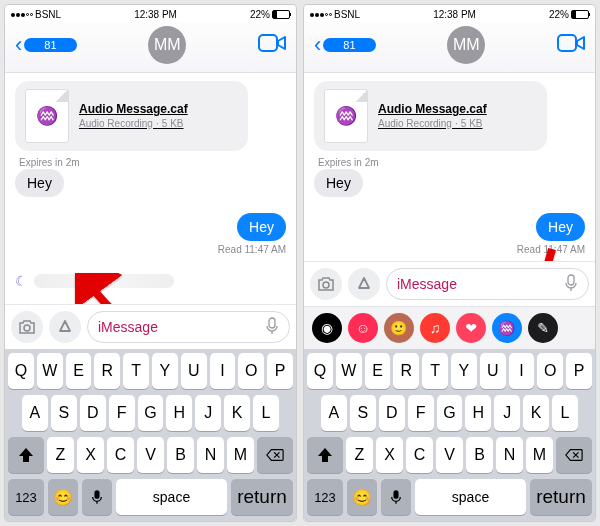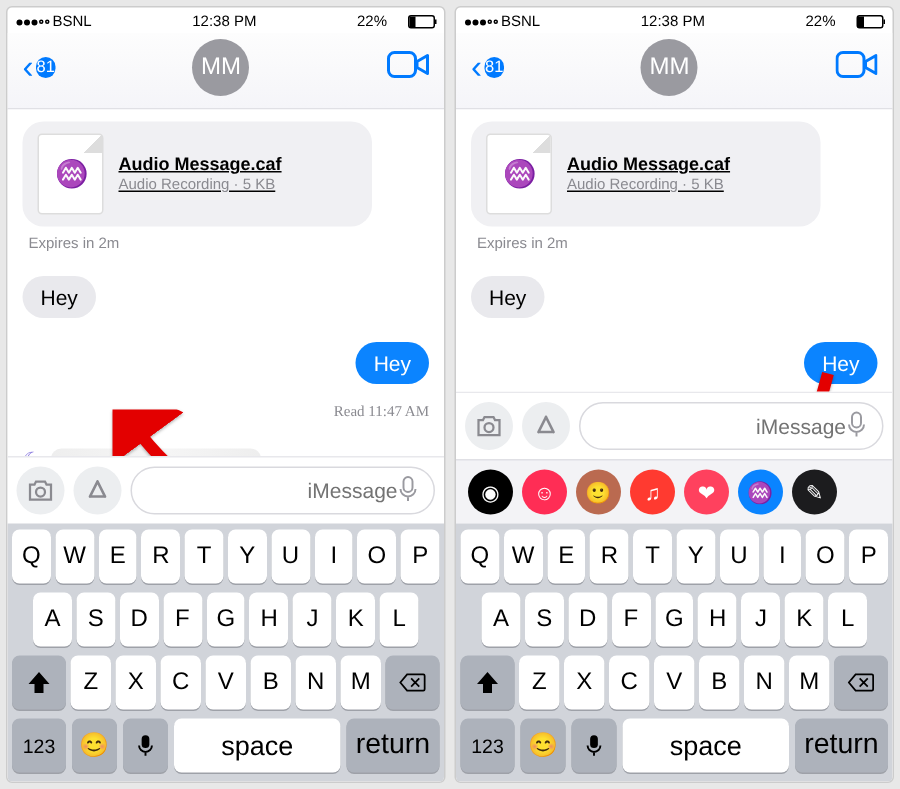--- a/index.html
+++ b/index.html
@@ -34,37 +34,37 @@
     align-items: center;
     padding: 4px 6px 2px 6px;
     font-size: 10px;
     color: #000;
     font-weight: 500;
   }
   .status .sigs { display: flex; align-items: center; gap: 2px; }
   .dots { display:flex; gap:1px; }
   .dot { width:4px; height:4px; border-radius:50%; background:#000; }
   .dot.hollow { background:none; border:1px solid #000; width:3px; height:3px; }
-  .status .batt { display:flex; align-items:center; gap:14px; }
+  .status .batt { display:flex; align-items:center; gap:2px; }
   .batt-body {
     width:18px; height:9px; border:1px solid #000; border-radius:2px; position:relative;
   }
   .batt-body::after { content:""; position:absolute; right:-2px; top:2px; width:1px; height:3px; background:#000; }
   .batt-fill { background:#000; height:100%; width:22%; }
   
   .nav {
     display:flex; align-items:center; justify-content:space-between;
     padding: 4px 10px 8px 10px;
     background: linear-gradient(#fdfdfd,#f5f5f9);
     border-bottom:1px solid #e0e0e5;
   }
   .nav .back { display:flex; align-items:center; color:#007aff; font-weight:500; }
   .back-chev { font-size:22px; line-height:1; }
   .back-badge {
-    background:#007aff; color:#fff; font-size:11px; padding:1px 0;
+    background:#007aff; color:#fff; font-size:11px; padding:1px 20px;
     border-radius:9px; margin-left:2px;
   }
   .avatar {
     width:38px; height:38px; border-radius:50%; background:#9a9aa0;
     color:#fff; display:flex; align-items:center; justify-content:center;
     font-size:16px; font-weight:500;
   }
   .cam { color:#007aff; }
   .cam svg { width:28px; height:20px; }
   
@@ -80,52 +80,52 @@
     border-radius:3px; position:relative; display:flex; align-items:center; justify-content:center;
   }
   .file-thumb::before {
     content:""; position:absolute; top:0; right:0; width:12px; height:12px;
     background:linear-gradient(135deg,transparent 50%,#ddd 50%);
   }
   .wave { color:#1ea8ff; font-size:18px; letter-spacing:-2px; }
   .audio-meta { font-size:12px;text-decoration:underline; }
   .audio-title { font-weight:600; color:#000; }
   .audio-sub { color:#8a8a90; font-size:10px; line-height:1.2; margin-top:2px; }
-  .expires { color:#8a8a90; font-size:10px; margin:6px 4px 16px 4px; }
+  .expires { color:#8a8a90; font-size:10px; margin:6px 4px 1px 4px; }
   .bubble-in {
     background:#e9e9ed; color:#000; font-size:14px; padding:6px 12px;
     border-radius:15px; display:inline-block; margin-bottom:6px;
   }
   .row-out { text-align:right; margin-top:10px; }
   .bubble-out {
     background:#0b84ff; color:#fff; font-size:14px; padding:6px 12px;
     border-radius:15px; display:inline-block;
   }
-  .read { font-size:10px; color:#8a8a90; margin-top:13px;font-family:Liberation Serif, serif; }
+  .read { font-size:10px; color:#8a8a90; margin-top:3px; }
   .typing {
     margin-top:18px; display:flex; align-items:center; gap:6px;
   }
   .moon { color:#8a7adf; font-size:14px; }
   .blurbar {
     width:140px; height:14px; border-radius:7px;
     background:linear-gradient(90deg,#eee,#f6f6f6,#eee);
   }
   
   .input-row {
     display:flex; align-items:center; gap:6px; padding:6px 6px;
     background:#fff; border-top:1px solid #e8e8ec;
   }
   .rbtn {
     width:32px; height:32px; border-radius:16px; background:#eceef0;
     display:flex; align-items:center; justify-content:center; color:#8a8a90;
   }
   .msg-field {
     flex:1; height:32px; border:1px solid #d9d9de; border-radius:16px;
-    display:flex; align-items:center; padding:0 10px; color:#737373; font-size:14px;
-    justify-content:flex-end;
+    display:flex; align-items:center; padding:0 10px; color:#be185d; font-size:14px;
+    justify-content:space-between;
   }
   .mic { color:#9a9aa0; }
   
   .app-drawer {
     display:flex; align-items:center; gap:6px; padding:6px 8px;
     background:#f3f3f6; border-top:1px solid #e0e0e5;
     overflow:hidden;
   }
   .app-ic {
     width:30px; height:30px; border-radius:15px; display:flex;
@@ -138,21 +138,21 @@
     display:flex; flex-direction:column; gap:6px;
   }
   .krow { display:flex; gap:3px; justify-content:center; }
   .key {
     background:#fff; border-radius:5px; box-shadow:0 1px 0 #9ea1a8;
     height:36px; min-width:25px; flex:1; display:flex; align-items:center;
     justify-content:center; font-size:16px; color:#000;
   }
   .krow.r2 { padding: 0 14px; }
   .key.mod { background:#adb2bb; color:#000; font-size:13px; flex:0 0 36px; min-width:36px; }
-  .key.space { flex: 3; font-size:18px; }
+  .key.space { flex: 3; font-size:14px; }
   .key.ret { background:#adb2bb; font-size:19px; flex:0 0 62px; }
   .key.num { background:#adb2bb; font-size:13px; flex:0 0 36px; }
   .key.emoji { background:#adb2bb; flex:0 0 30px; }
   .key.micb { background:#adb2bb; flex:0 0 30px; }
   .krow.r4 { gap:4px; }
   .shift-ic, .bksp-ic { width:18px; height:18px; }
   
   .arrow {
     position:absolute; pointer-events:none;
   }

